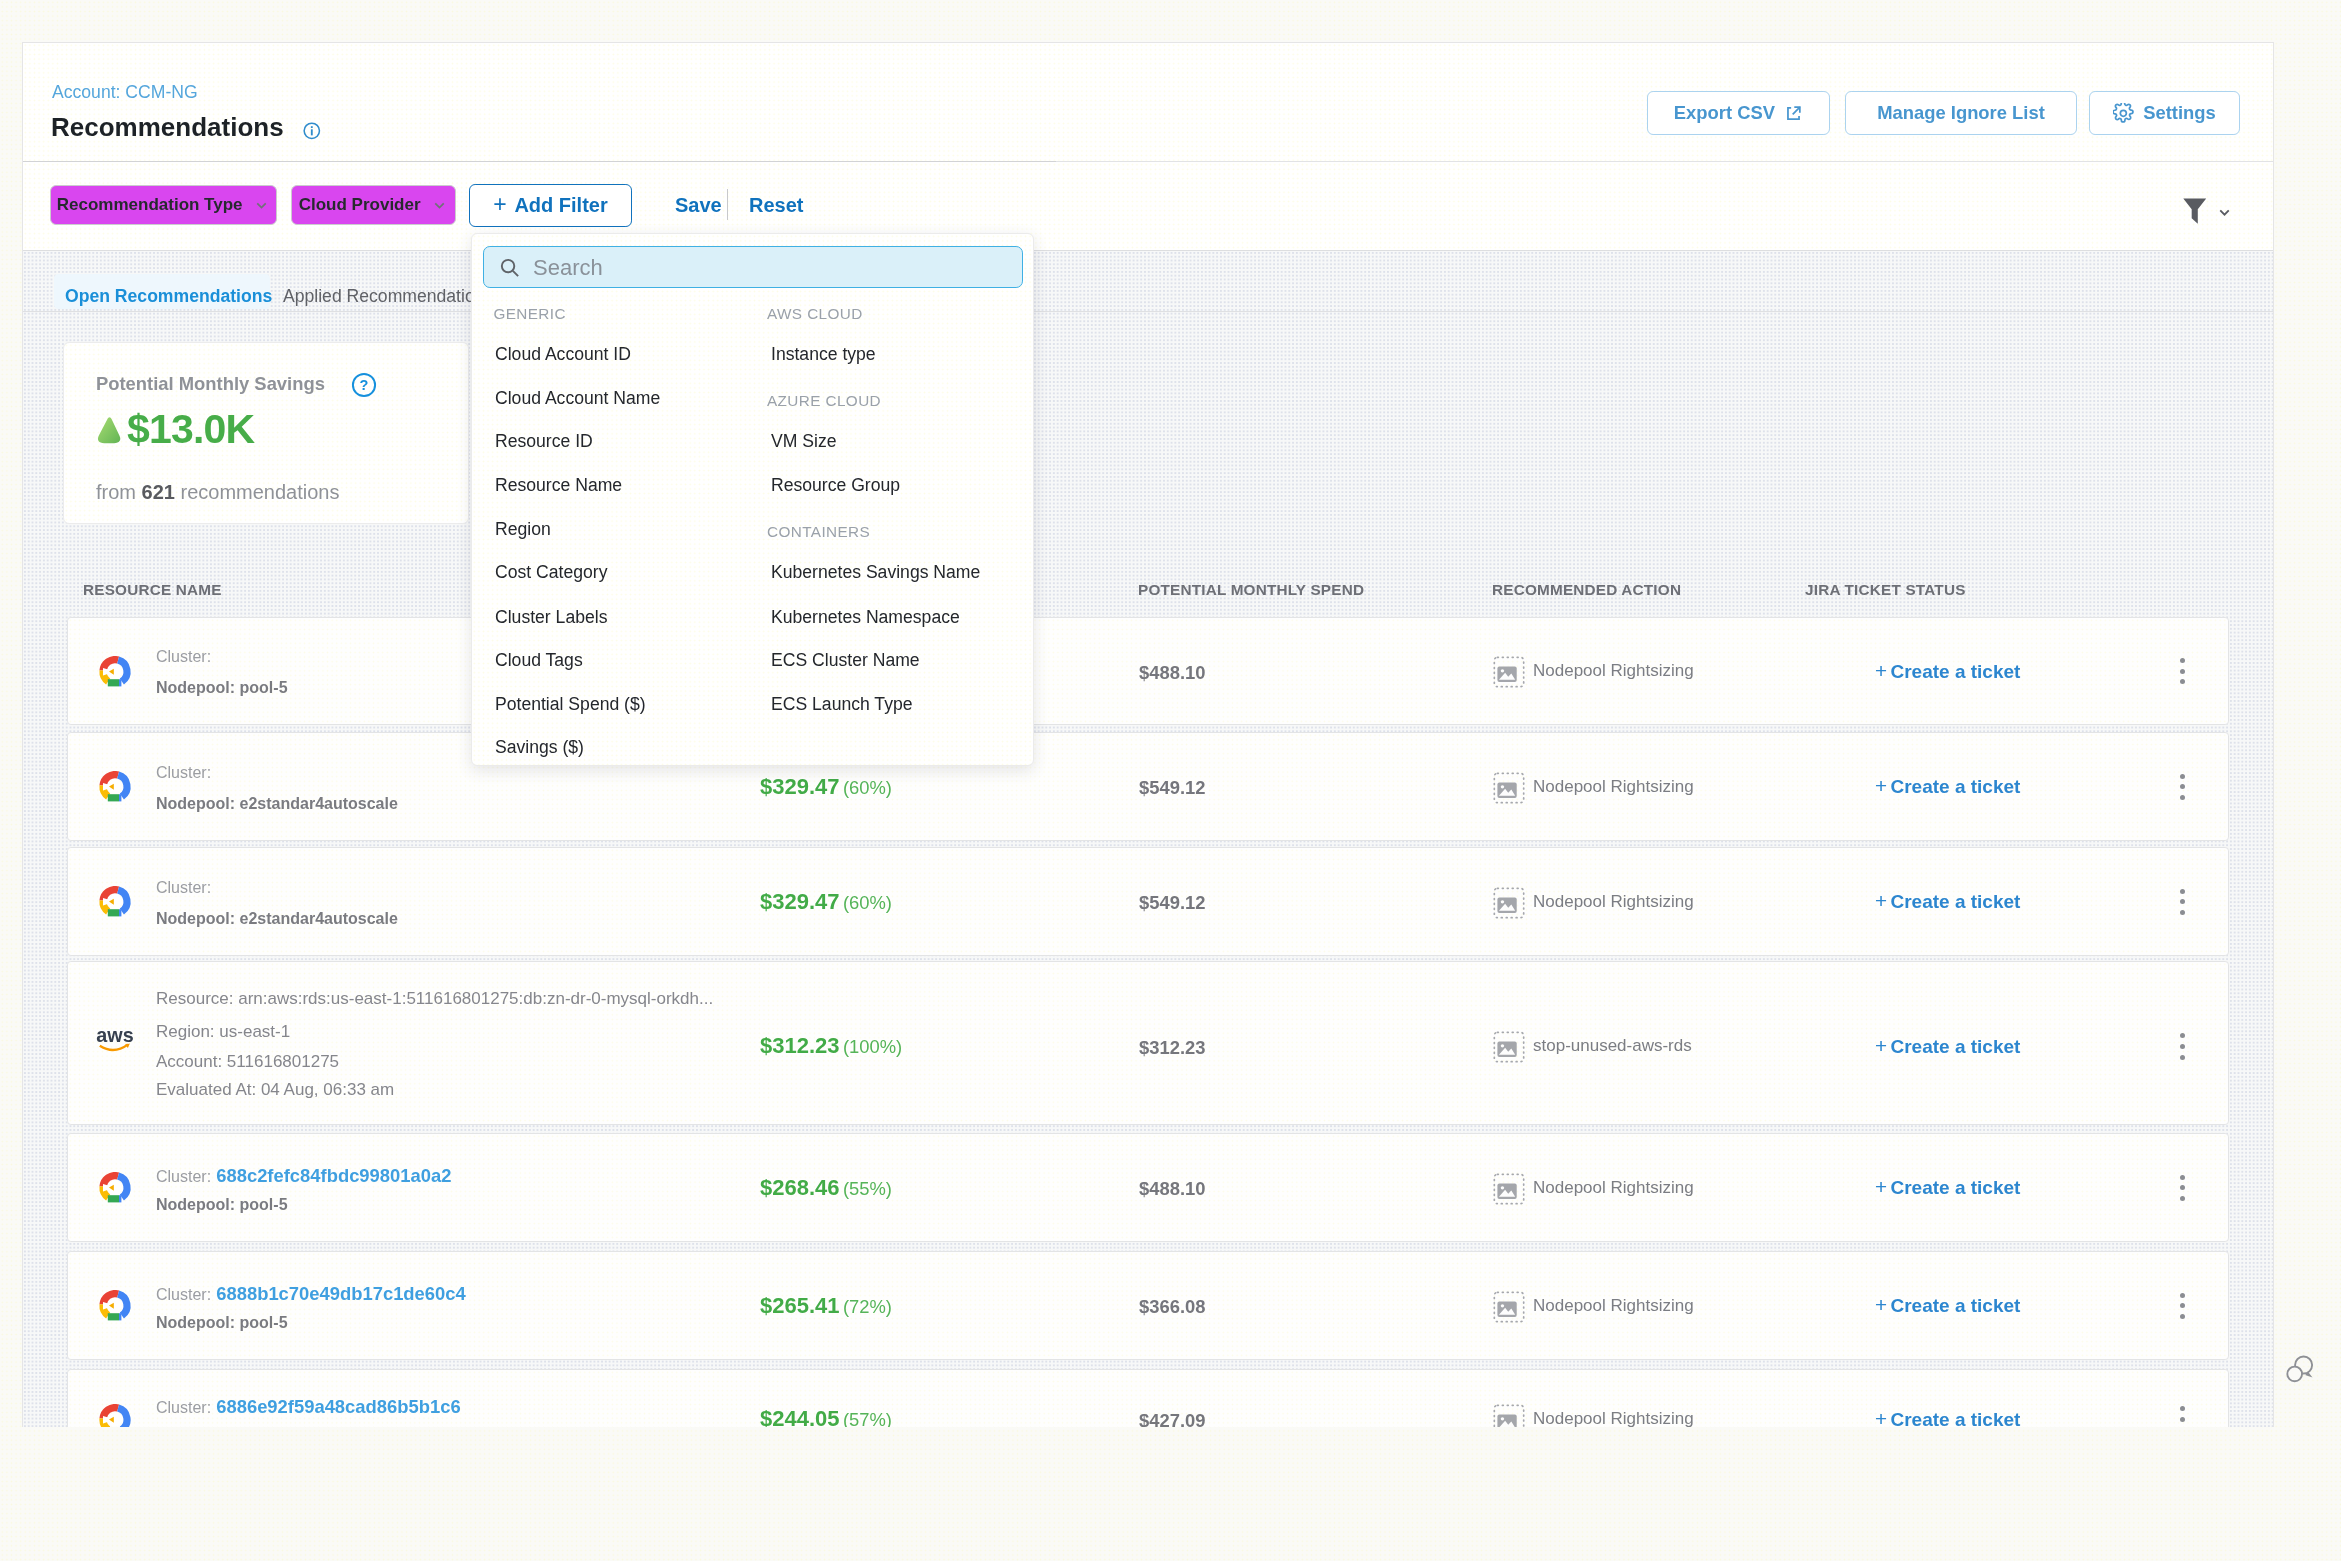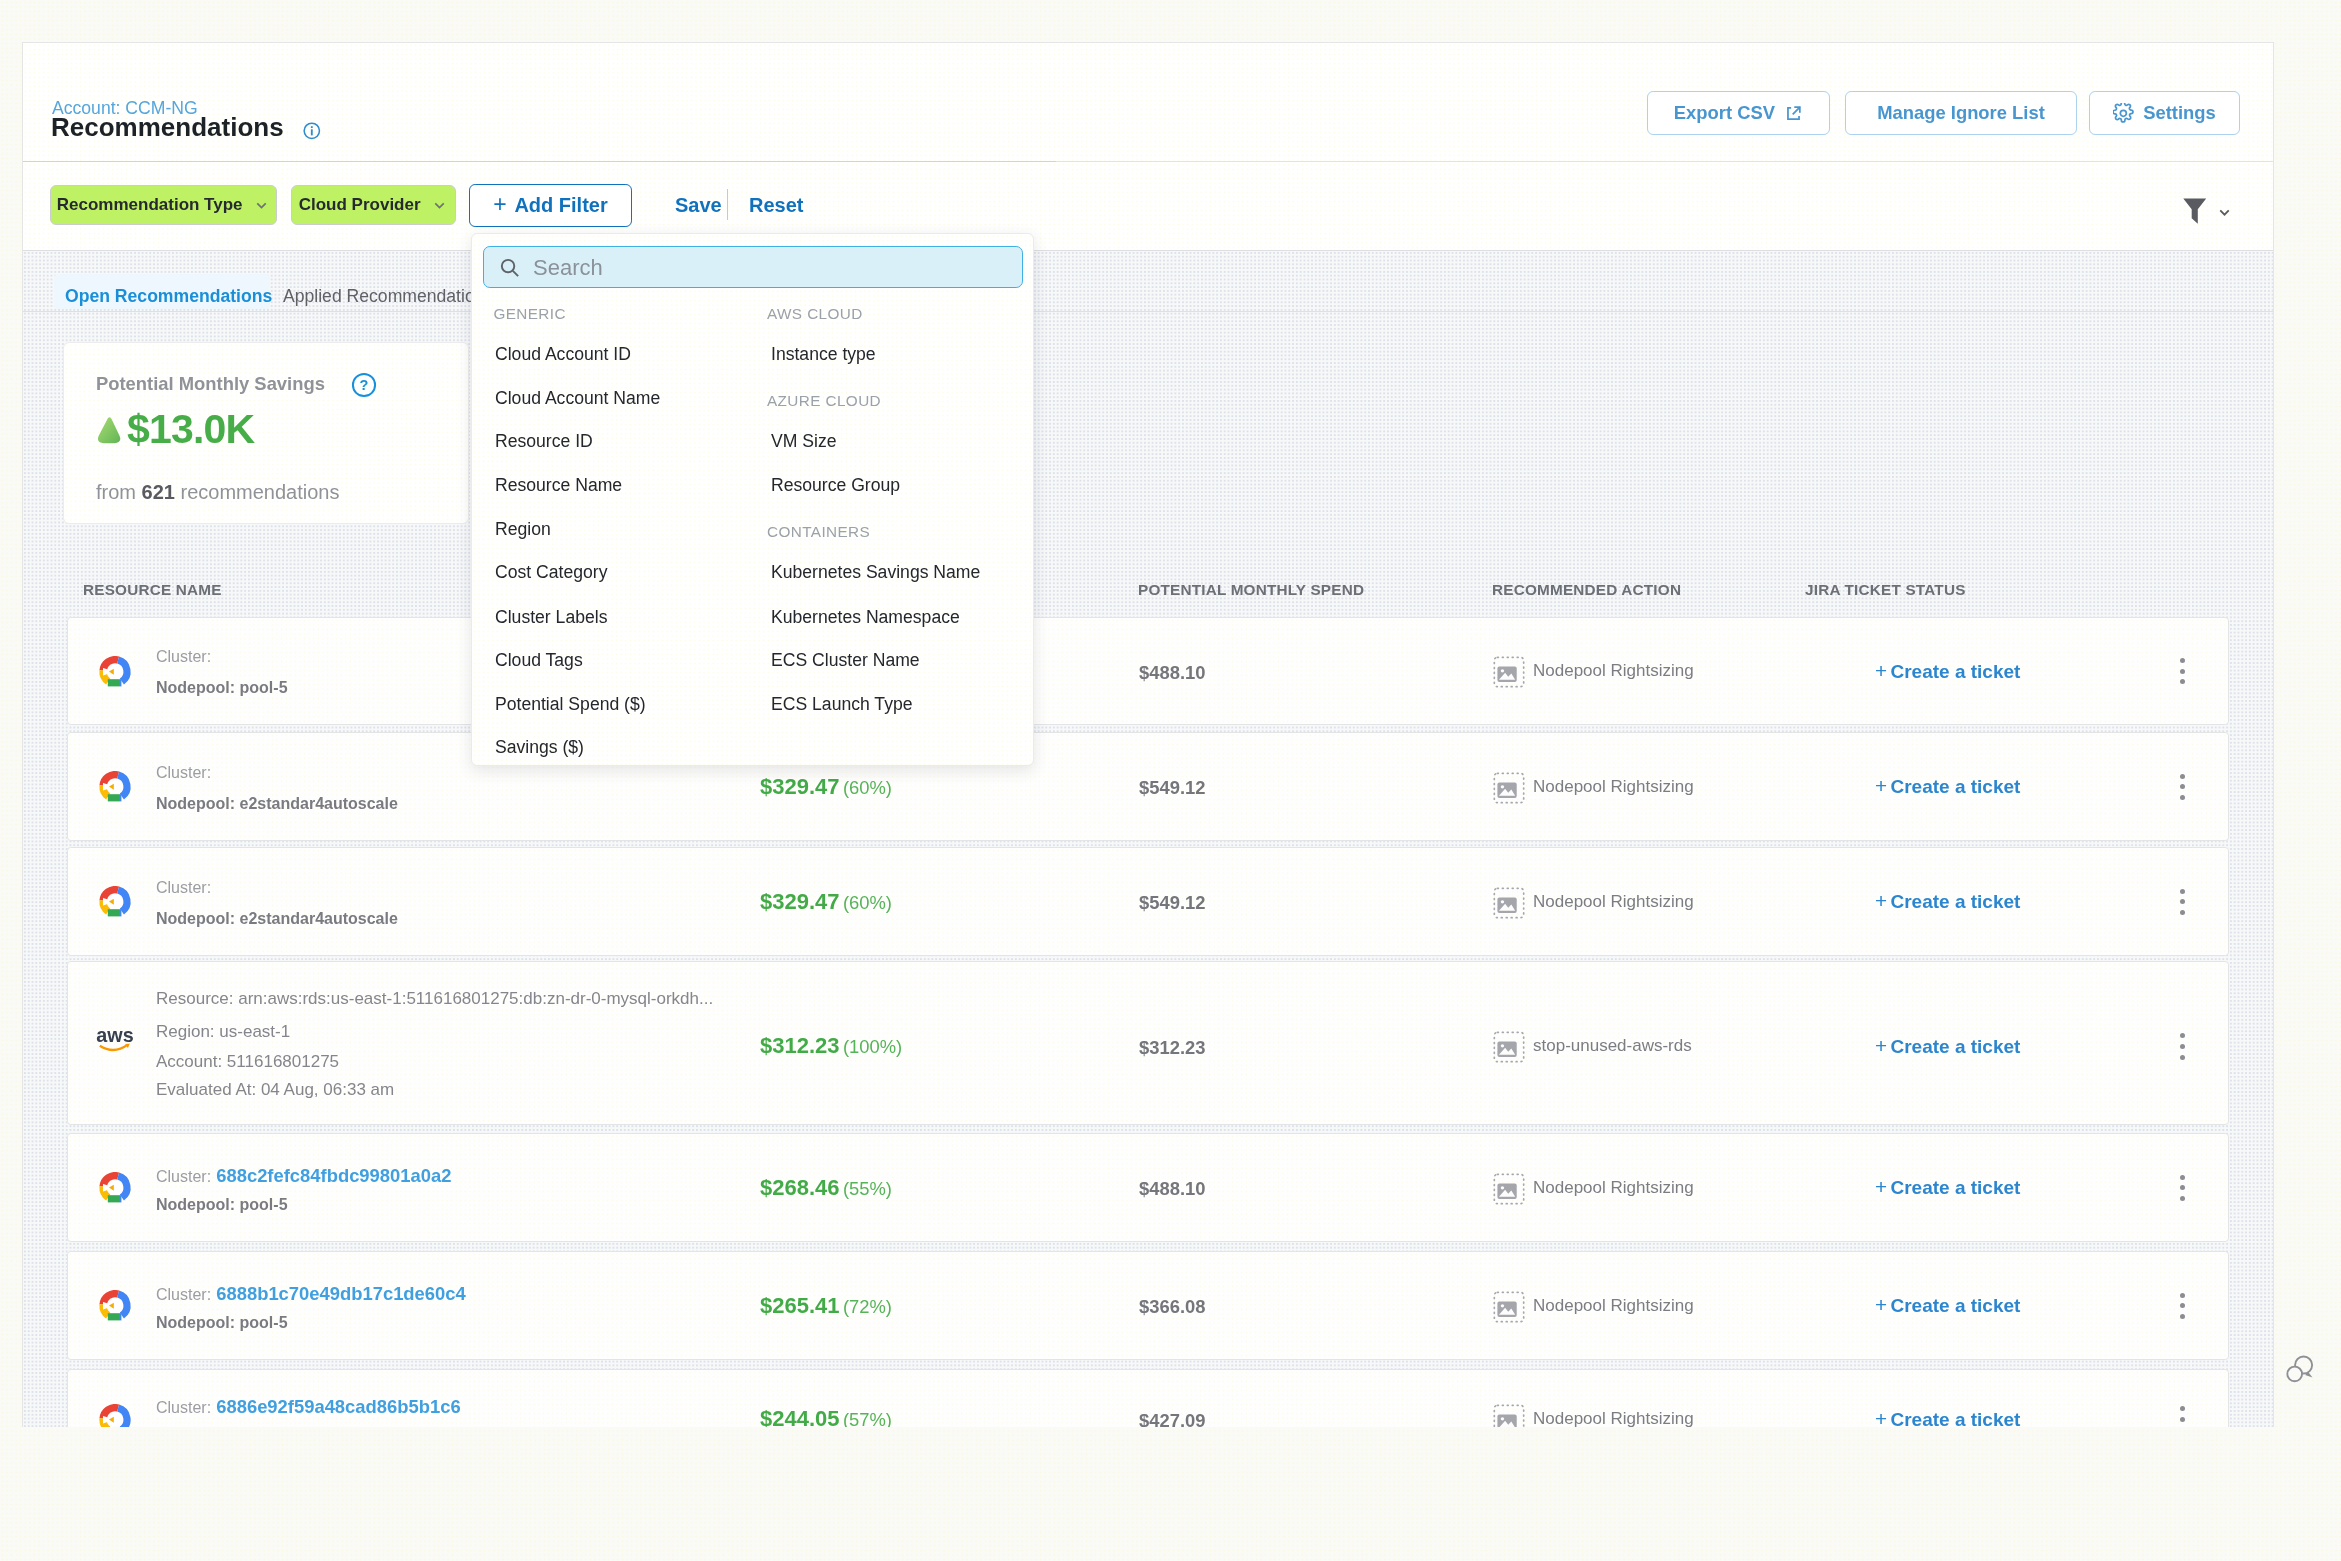--- a/index.html
+++ b/index.html
@@ -4,39 +4,39 @@
 <style>
 * { margin:0; padding:0; box-sizing:border-box; }
 html,body { width:2342px; height:1561px; overflow:hidden; }
 body { font-family:"Liberation Sans", sans-serif; background-color:#fafaf7; position:relative; }
 body, .wm { background-image:radial-gradient(circle, rgba(249,245,158,0.28) 0.8px, rgba(255,255,255,0) 1px); background-size:4.6px 4.6px; }
 .abs { position:absolute; }
 .card { left:22px; top:42px; width:2252px; height:1385px; background-color:#fff; border:0.8px solid #e5e5e6; }
 .section { left:23px; top:251px; width:2250px; height:1176px; background-color:#f7f8f8; overflow:hidden; background-image:radial-gradient(circle, rgba(120,135,180,0.20) 0.8px, rgba(255,255,255,0) 1px); background-size:3.8px 3.8px; }
 .row { position:absolute; left:44px; width:2162px; background-color:#fefefe; border:0.8px solid #e3e4e5; border-radius:3.8px; background-image:radial-gradient(circle, rgba(249,245,158,0.24) 0.8px, rgba(255,255,255,0) 1px); }
 .btn-blue { border:1.5px solid #abd3ef; border-radius:6.1px; background:#fff; color:#4896cf; font-weight:700; font-size:18.4px; display:flex; align-items:center; justify-content:center; gap:9.2px; white-space:nowrap; }
-.btn-gray { border:1.5px solid #cbcccd; border-radius:6.1px; background:#bef264; color:#26292e; font-weight:700; font-size:17px; display:flex; align-items:center; justify-content:center; gap:10.7px; white-space:nowrap; }
+.btn-gray { border:1.5px solid #cbcccd; border-radius:6.1px; background:#d946ef; color:#26292e; font-weight:700; font-size:17px; display:flex; align-items:center; justify-content:center; gap:10.7px; white-space:nowrap; }
 .hdr { font-size:15.3px; font-weight:700; color:#6d6f76; letter-spacing:0.2px; }
 .clu { font-size:16px; color:#9b9da2; }
 .nod { font-size:16px; font-weight:700; color:#7a7b80; }
 .sav { font-size:22px; font-weight:700; color:#42ab47; }
 .pct { font-size:18.4px; color:#55b458; }
 .spend { font-size:18.4px; font-weight:700; color:#75767c; }
 .act { font-size:17px; color:#7b7d83; }
 .tick { font-size:19px; font-weight:700; color:#2c86cf; }
 .aline { font-size:17px; color:#85868c; }
 .ditem { font-size:17.6px; color:#24272c; position:absolute; }
 .dhead { font-size:15.3px; color:#9aa1a9; letter-spacing:0.4px; position:absolute; }
 .dots3 { width:5.4px; height:5.4px; border-radius:50%; background:#8b8d92; position:absolute; left:2112px; }
 </style>
 </head>
 <body>
 <div class="abs card wm"></div>
 
-<div class="abs" style="left:52px; top:98px; font-size:17.6px; color:#55a6dc;">Account: CCM-NG</div>
+<div class="abs" style="left:52px; top:82px; font-size:17.6px; color:#55a6dc;">Account: CCM-NG</div>
 <div class="abs" style="left:51px; top:112px; font-size:26px; font-weight:700; color:#1d2227;">Recommendations</div>
 <svg class="abs" style="left:303px; top:122px;" width="17.6" height="17.6" viewBox="0 0 23 23">
     <circle cx="11.5" cy="11.5" r="10" fill="none" stroke="#2f8ccc" stroke-width="2"></circle>
     <rect x="10.3" y="9.5" width="2.4" height="8" fill="#2f8ccc"></rect>
     <rect x="10.3" y="5.5" width="2.4" height="2.4" fill="#2f8ccc"></rect>
   </svg>
 
 <div class="abs btn-blue" style="left:1647px; top:91px; width:183px; height:44px;">Export CSV
 <svg width="19" height="19" viewBox="0 0 24 24" fill="none" stroke="#4896cf" stroke-width="2.2">
       <path d="M9 5 H5 V19 H19 V15"></path>

